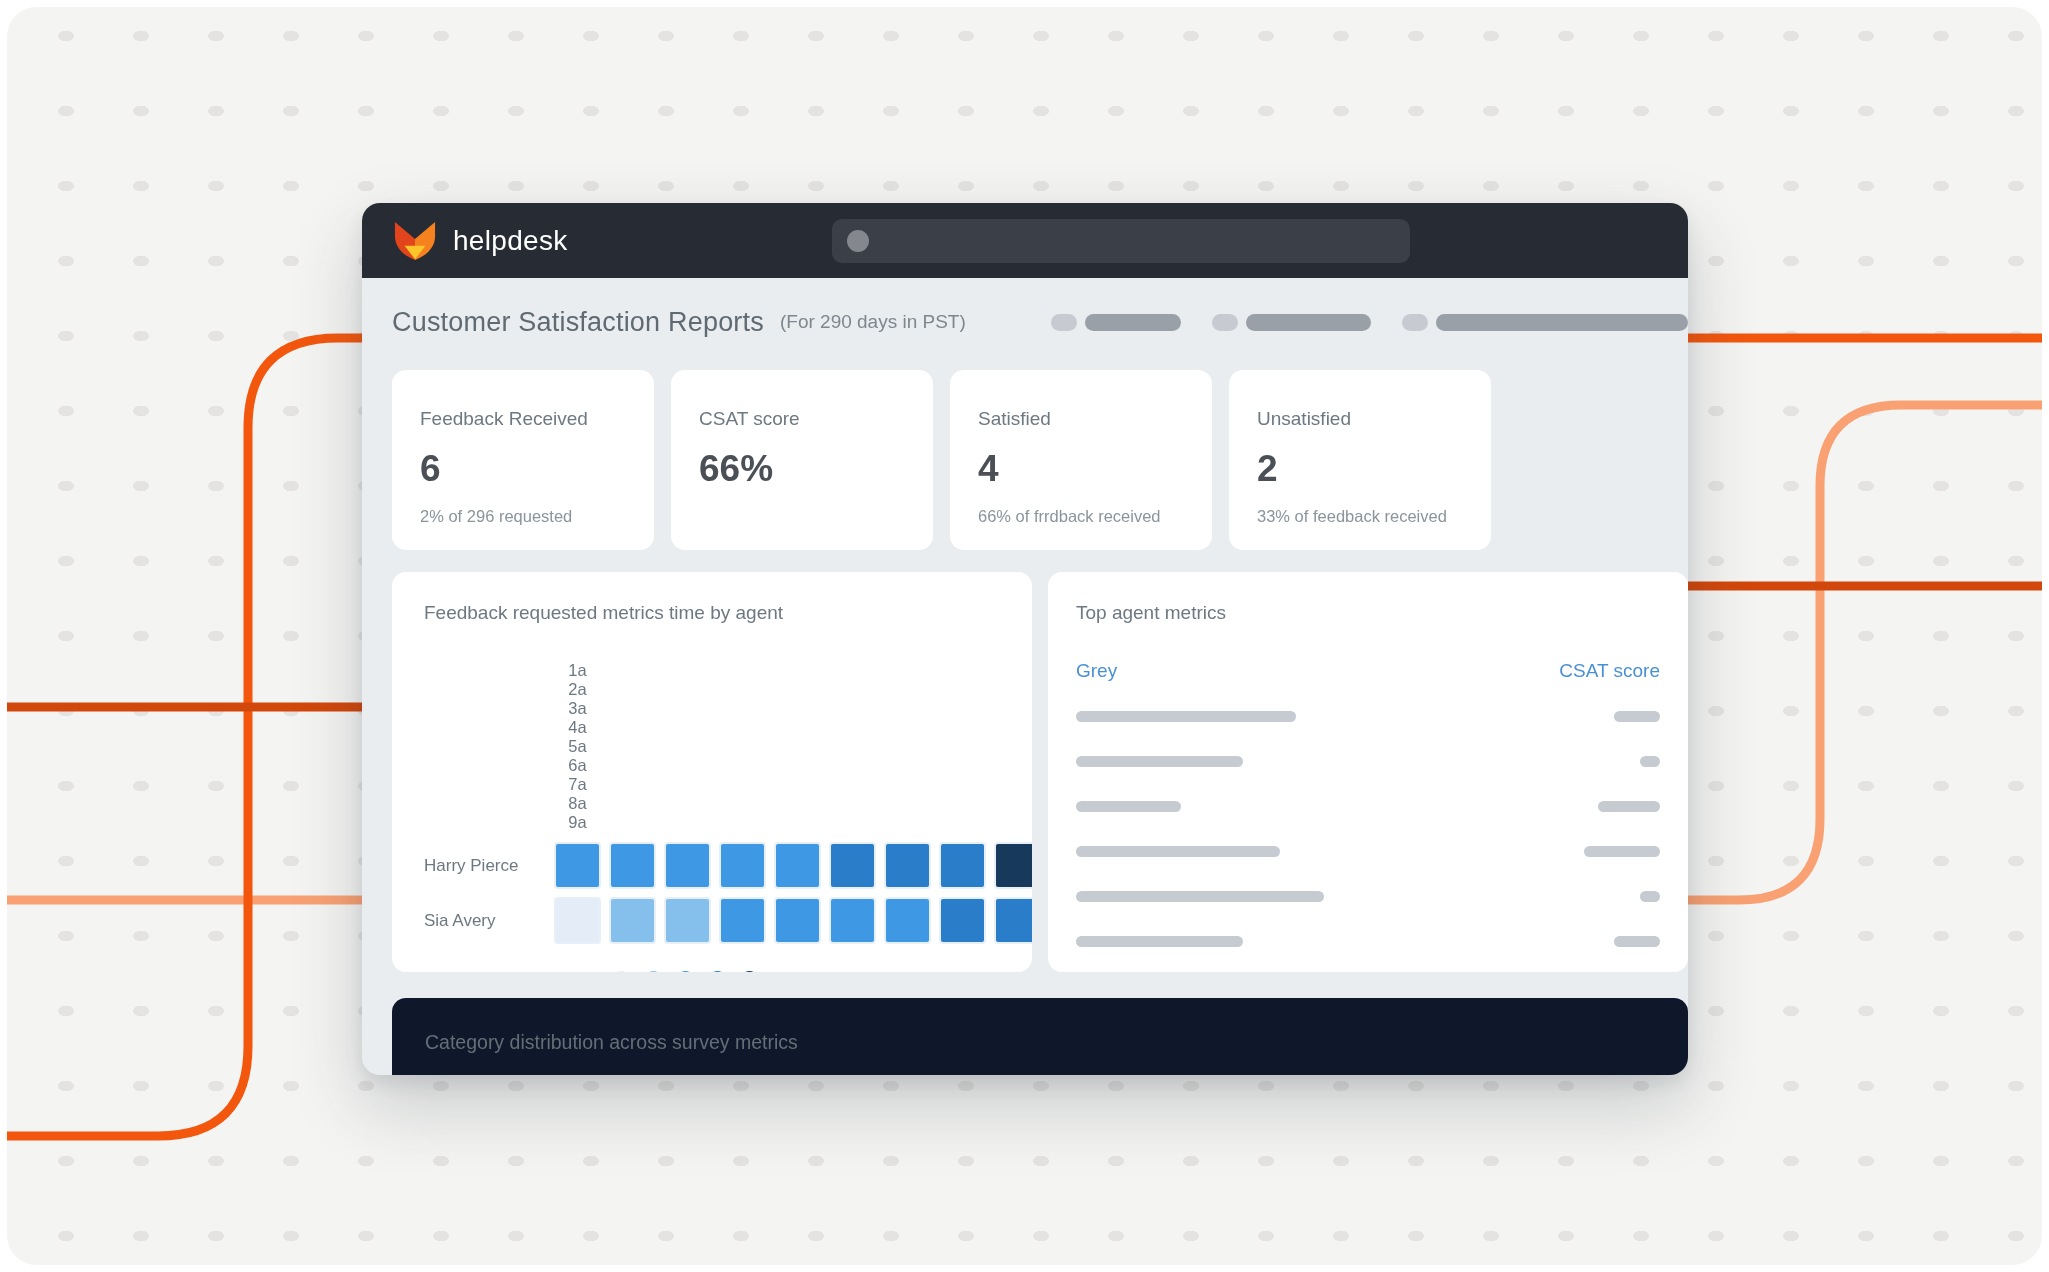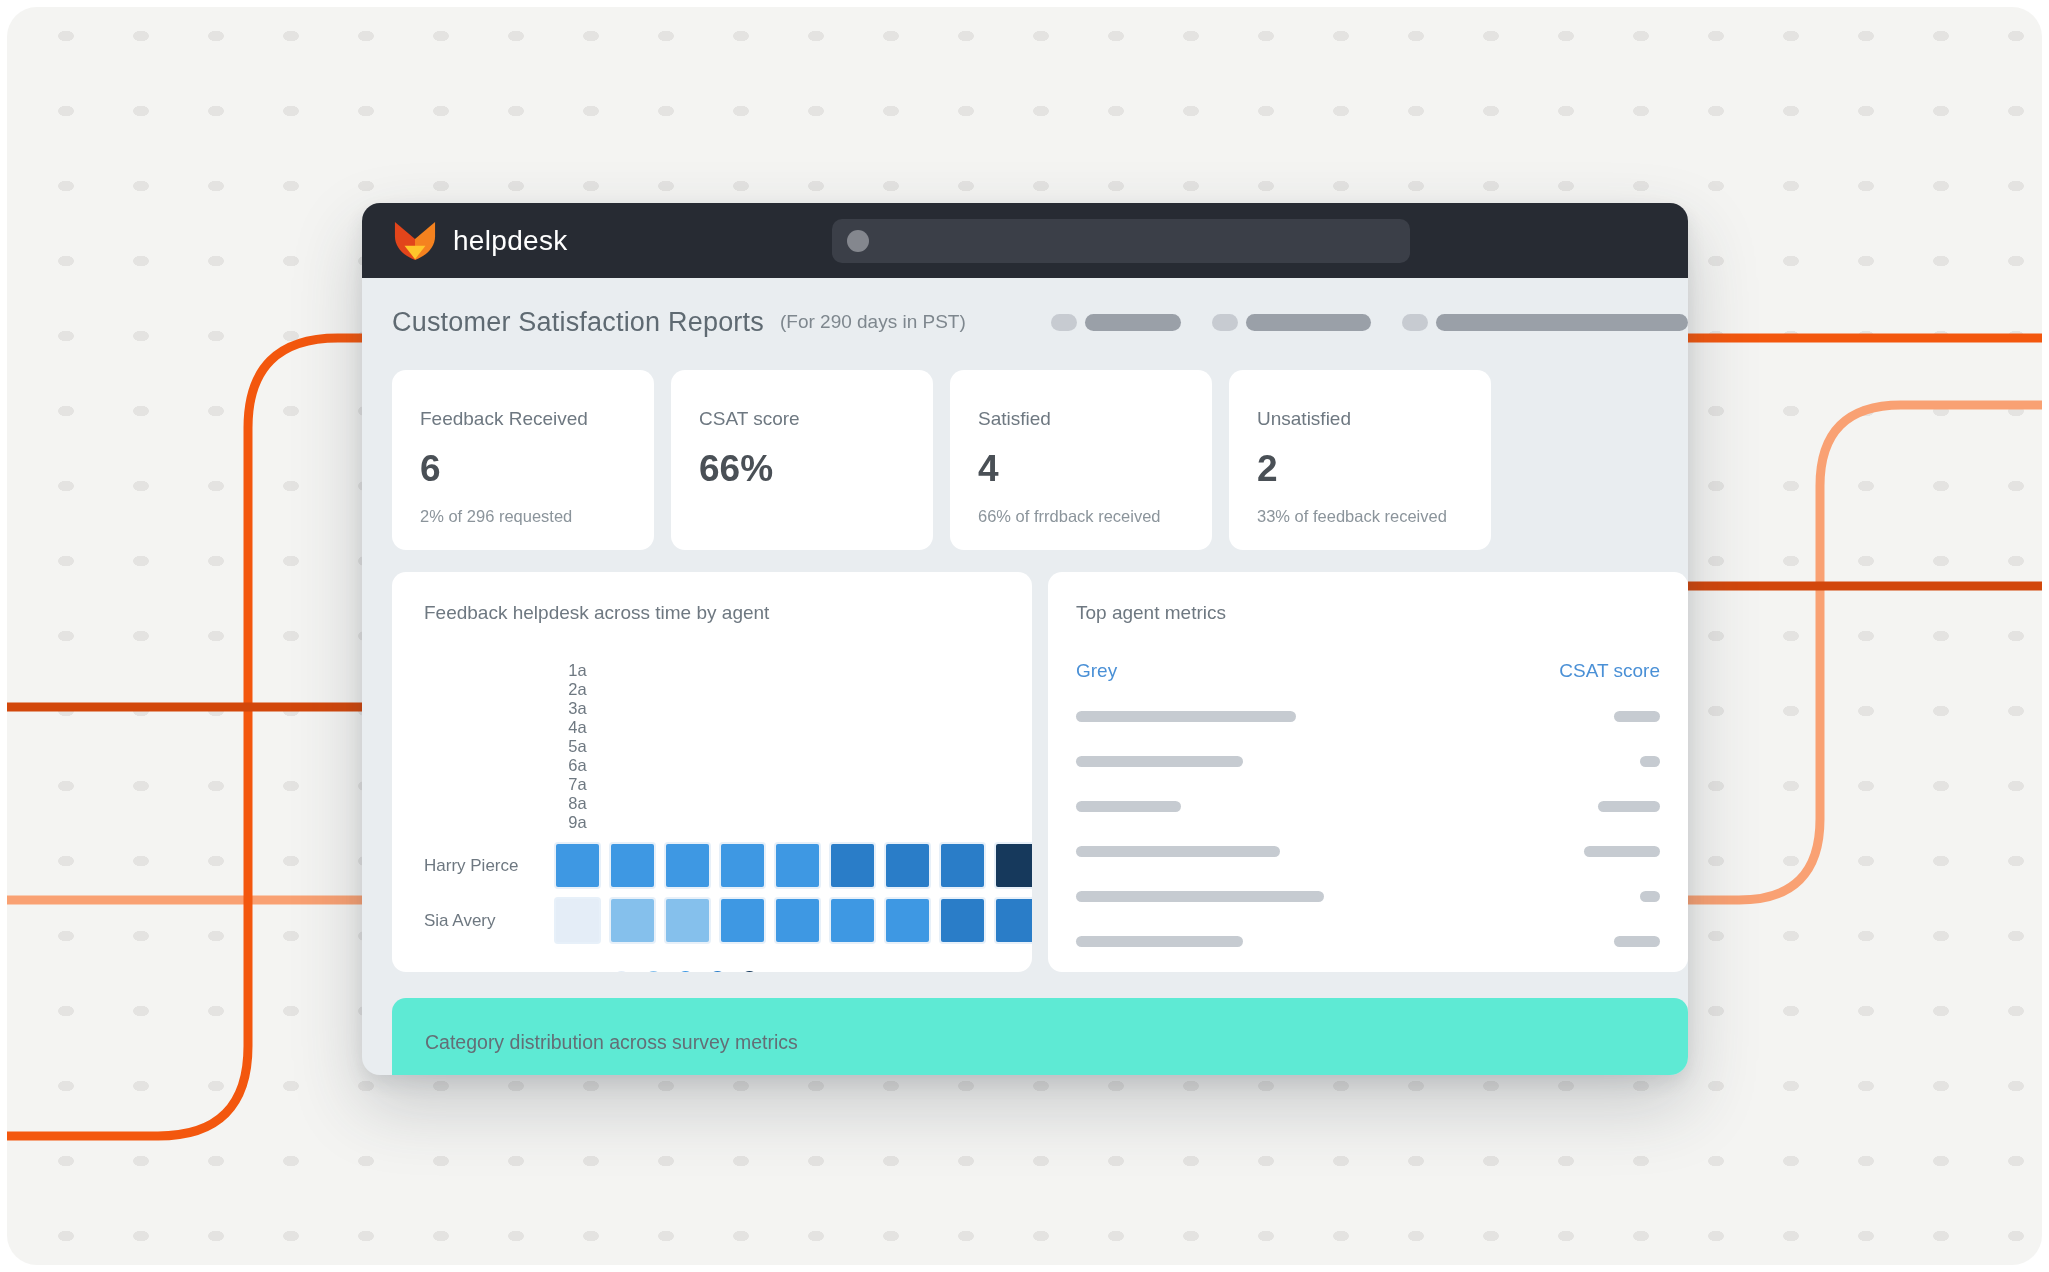--- a/index.html
+++ b/index.html
@@ -56,21 +56,21 @@
   .legend-label{font-size:16.5px;color:#6e7881;}
   .legend-swatches{display:flex;align-items:center;gap:15px;margin:0 22px;}
   .legend-dot{width:17px;height:17px;border-radius:50%;flex:none;}
   .panel-agents{padding:30px 28px 0 28px;}
   .agents-header{display:flex;justify-content:space-between;align-items:center;margin-top:36px;}
   .col-link{font-size:19px;font-weight:500;}
   .skel-rows{margin-top:12px;}
   .skel-row{height:45px;display:flex;justify-content:space-between;align-items:center;}
   .skel-pill{height:11px;border-radius:6px;background:#c6cbd1;flex:none;}
   
-  .bottom-card{margin-top:26px;background:#5eead4;border-radius:14px;height:140px;box-sizing:border-box;padding:33px 28px 0 33px;}
+  .bottom-card{margin-top:26px;background:#0f172a;border-radius:14px;height:140px;box-sizing:border-box;padding:33px 28px 0 33px;}
   .bottom-title{font-size:19.5px;color:#646e76;}
 </style>
 </head>
 <body>
 
 <div class="page">
 
   <svg class="decor" width="2035" height="1258" viewBox="0 0 2035 1258">
     <path d="M2035 398 H1894 Q1813 398 1813 479 V812 Q1813 893 1732 893 H0" fill="none" stroke-width="9" stroke="#f9a173"></path>
     <path d="M2035 331 H331 Q241 331 241 421 V1039 Q241 1129 151 1129 H0" fill="none" stroke-width="9" stroke="#f3570e"></path>
@@ -133,21 +133,21 @@
         <div class="stat-card">
           <div class="stat-label">Unsatisfied</div>
           <div class="stat-value">2</div>
           <div class="stat-sub">33% of feedback received</div>
         </div>
       </div>
 
       <div class="main-row">
 
         <div class="panel panel-heat">
-          <div class="panel-title">Feedback helpdesk across time by agent</div>
+          <div class="panel-title">Feedback requested metrics time by agent</div>
           <div class="heat-cols" id="heatCols">
               <div class="heat-col-label">1a</div>
               <div class="heat-col-label">2a</div>
               <div class="heat-col-label">3a</div>
               <div class="heat-col-label">4a</div>
               <div class="heat-col-label">5a</div>
               <div class="heat-col-label">6a</div>
               <div class="heat-col-label">7a</div>
               <div class="heat-col-label">8a</div>
               <div class="heat-col-label">9a</div>

